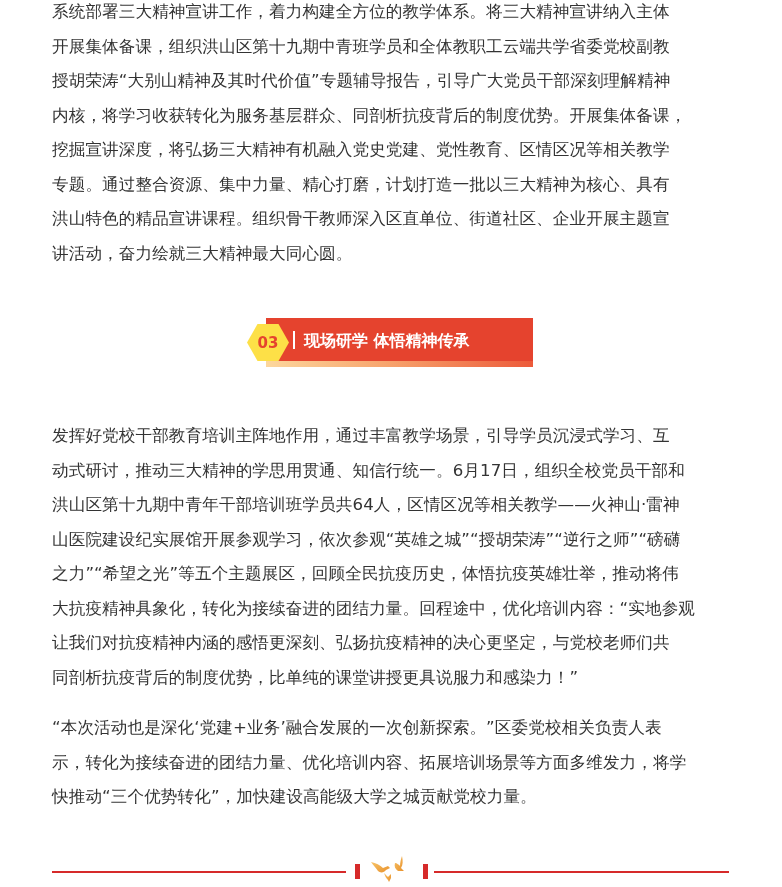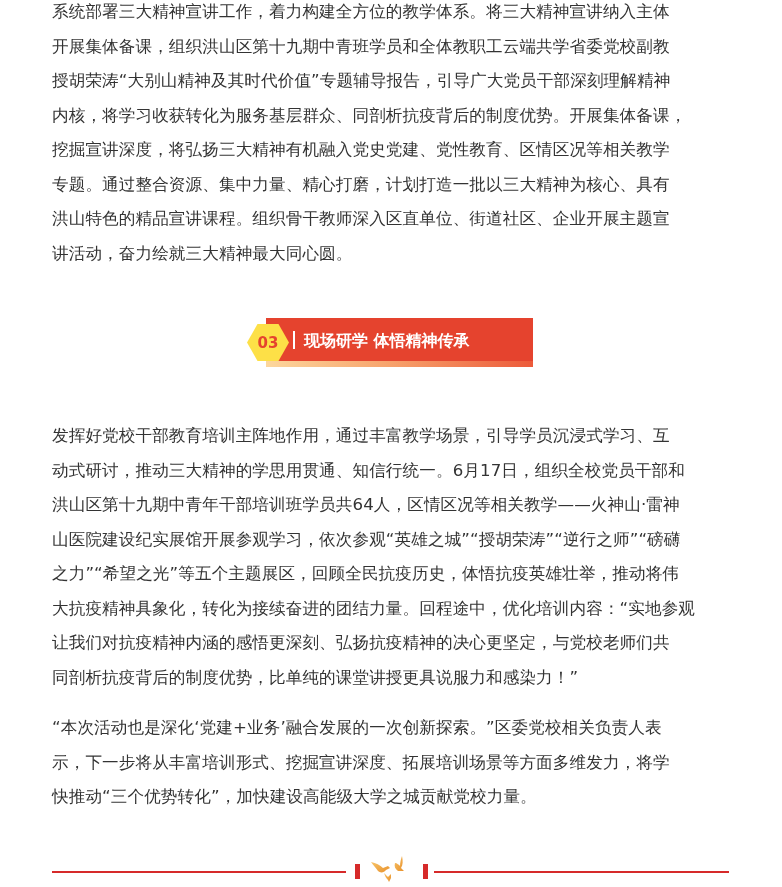--- a/index.html
+++ b/index.html
@@ -68,21 +68,21 @@
   <span class="line">洪山区第十九期中青年干部培训班学员共64人，区情区况等相关教学——火神山·雷神</span>
   <span class="line">山医院建设纪实展馆开展参观学习，依次参观“英雄之城”“授胡荣涛”“逆行之师”“磅礴</span>
   <span class="line">之力”“希望之光”等五个主题展区，回顾全民抗疫历史，体悟抗疫英雄壮举，推动将伟</span>
   <span class="line">大抗疫精神具象化，转化为接续奋进的团结力量。回程途中，优化培训内容：“实地参观</span>
   <span class="line">让我们对抗疫精神内涵的感悟更深刻、弘扬抗疫精神的决心更坚定，与党校老师们共</span>
   <span class="line">同剖析抗疫背后的制度优势，比单纯的课堂讲授更具说服力和感染力！”</span>
 </div>
 
 <div class="para" id="p3">
   <span class="line">“本次活动也是深化‘党建+业务’融合发展的一次创新探索。”区委党校相关负责人表</span>
-  <span class="line">示，下一步将从丰富培训形式、挖掘宣讲深度、拓展培训场景等方面多维发力，将学</span>
+  <span class="line">示，转化为接续奋进的团结力量、优化培训内容、拓展培训场景等方面多维发力，将学</span>
   <span class="line">快推动“三个优势转化”，加快建设高能级大学之城贡献党校力量。</span>
 </div>
 
 <div class="divider">
   <div class="dline left"></div>
   <div class="dbar left"></div>
   <svg class="birds" viewBox="0 0 40 32">
     <defs>
       <linearGradient id="bg" x1="0" y1="0" x2="1" y2="1">
         <stop offset="0" stop-color="#f7c46a"></stop>

